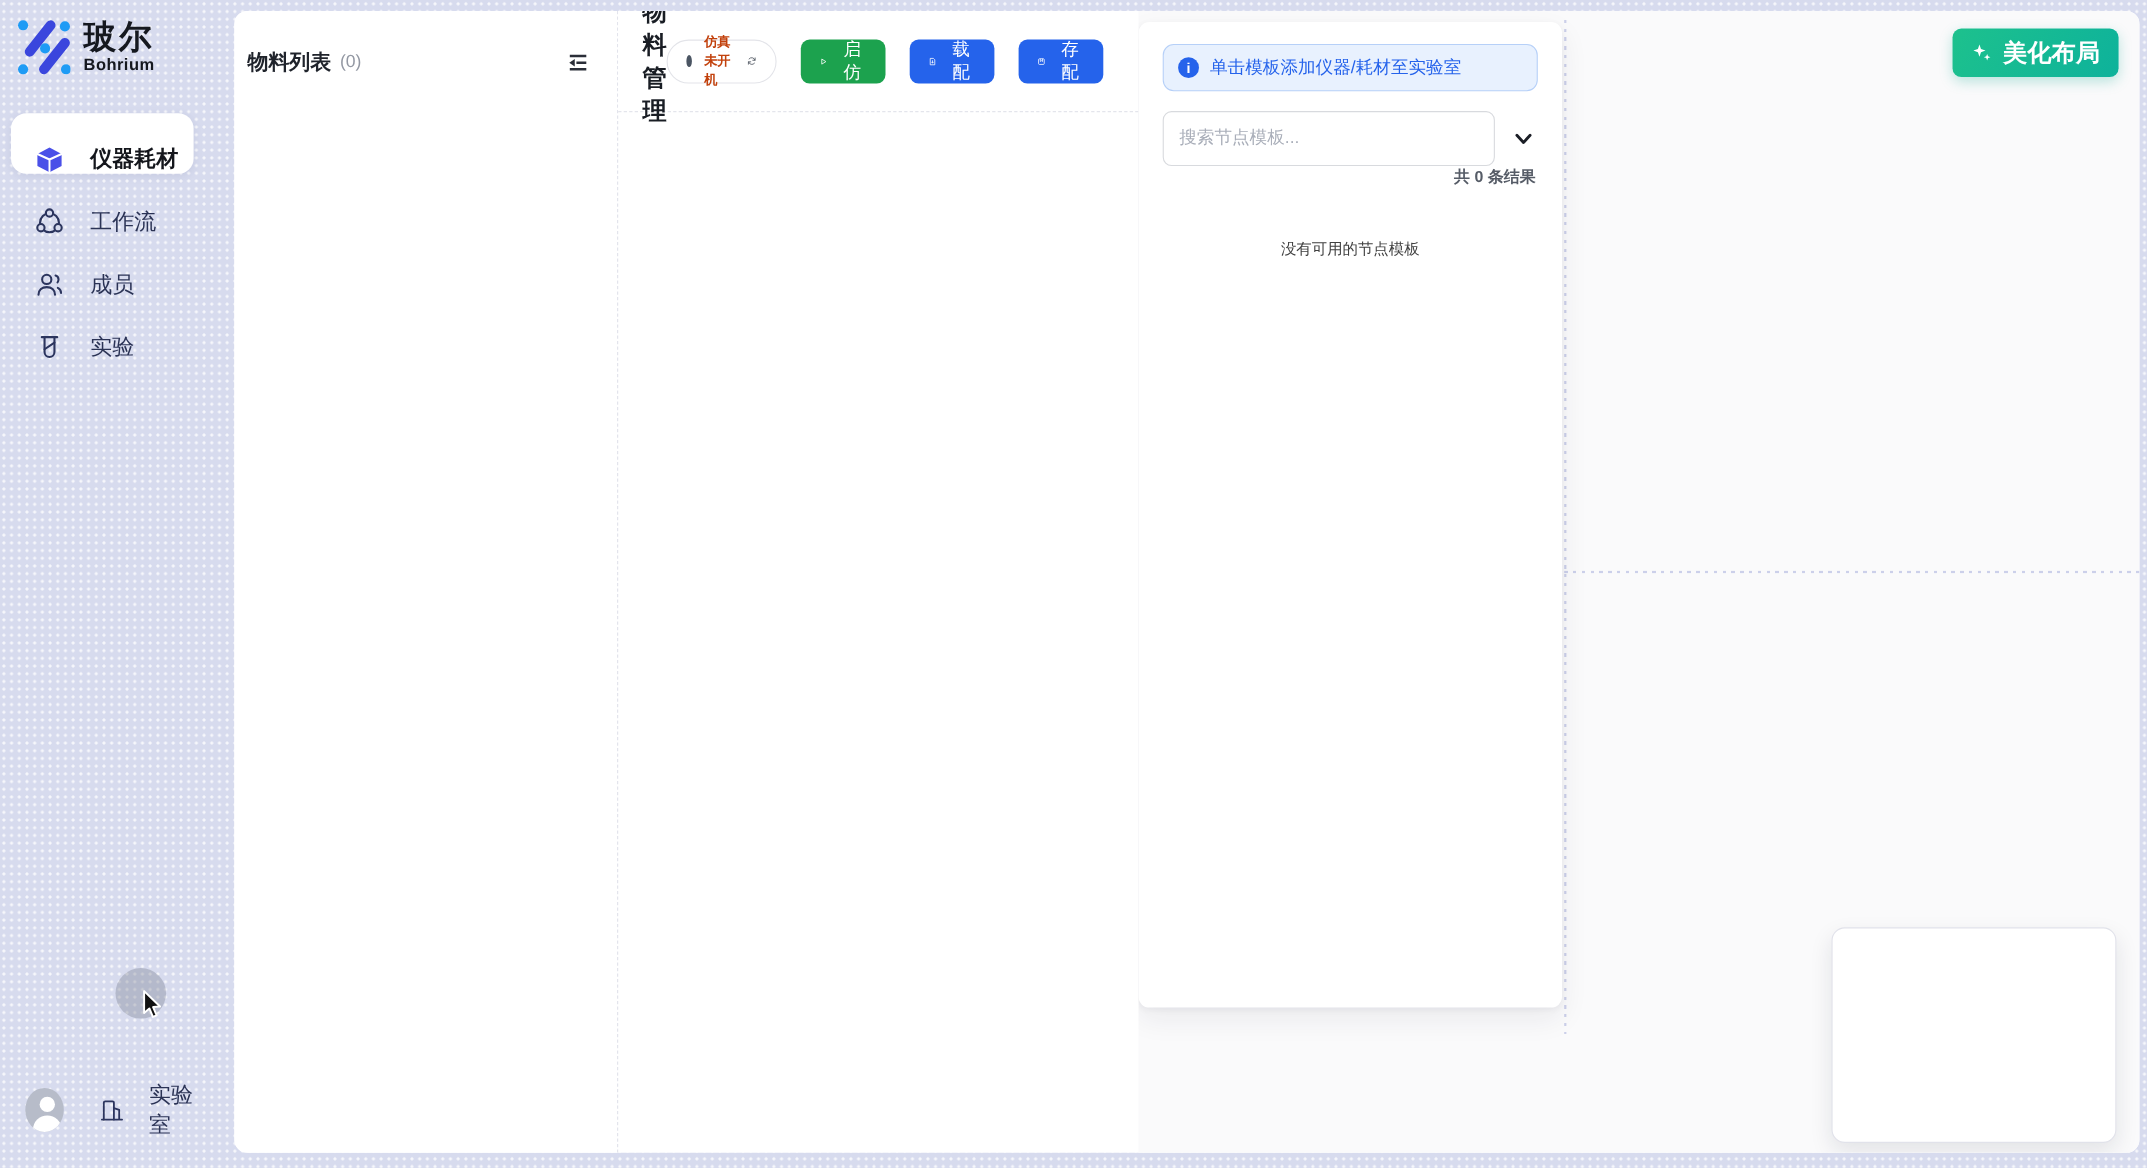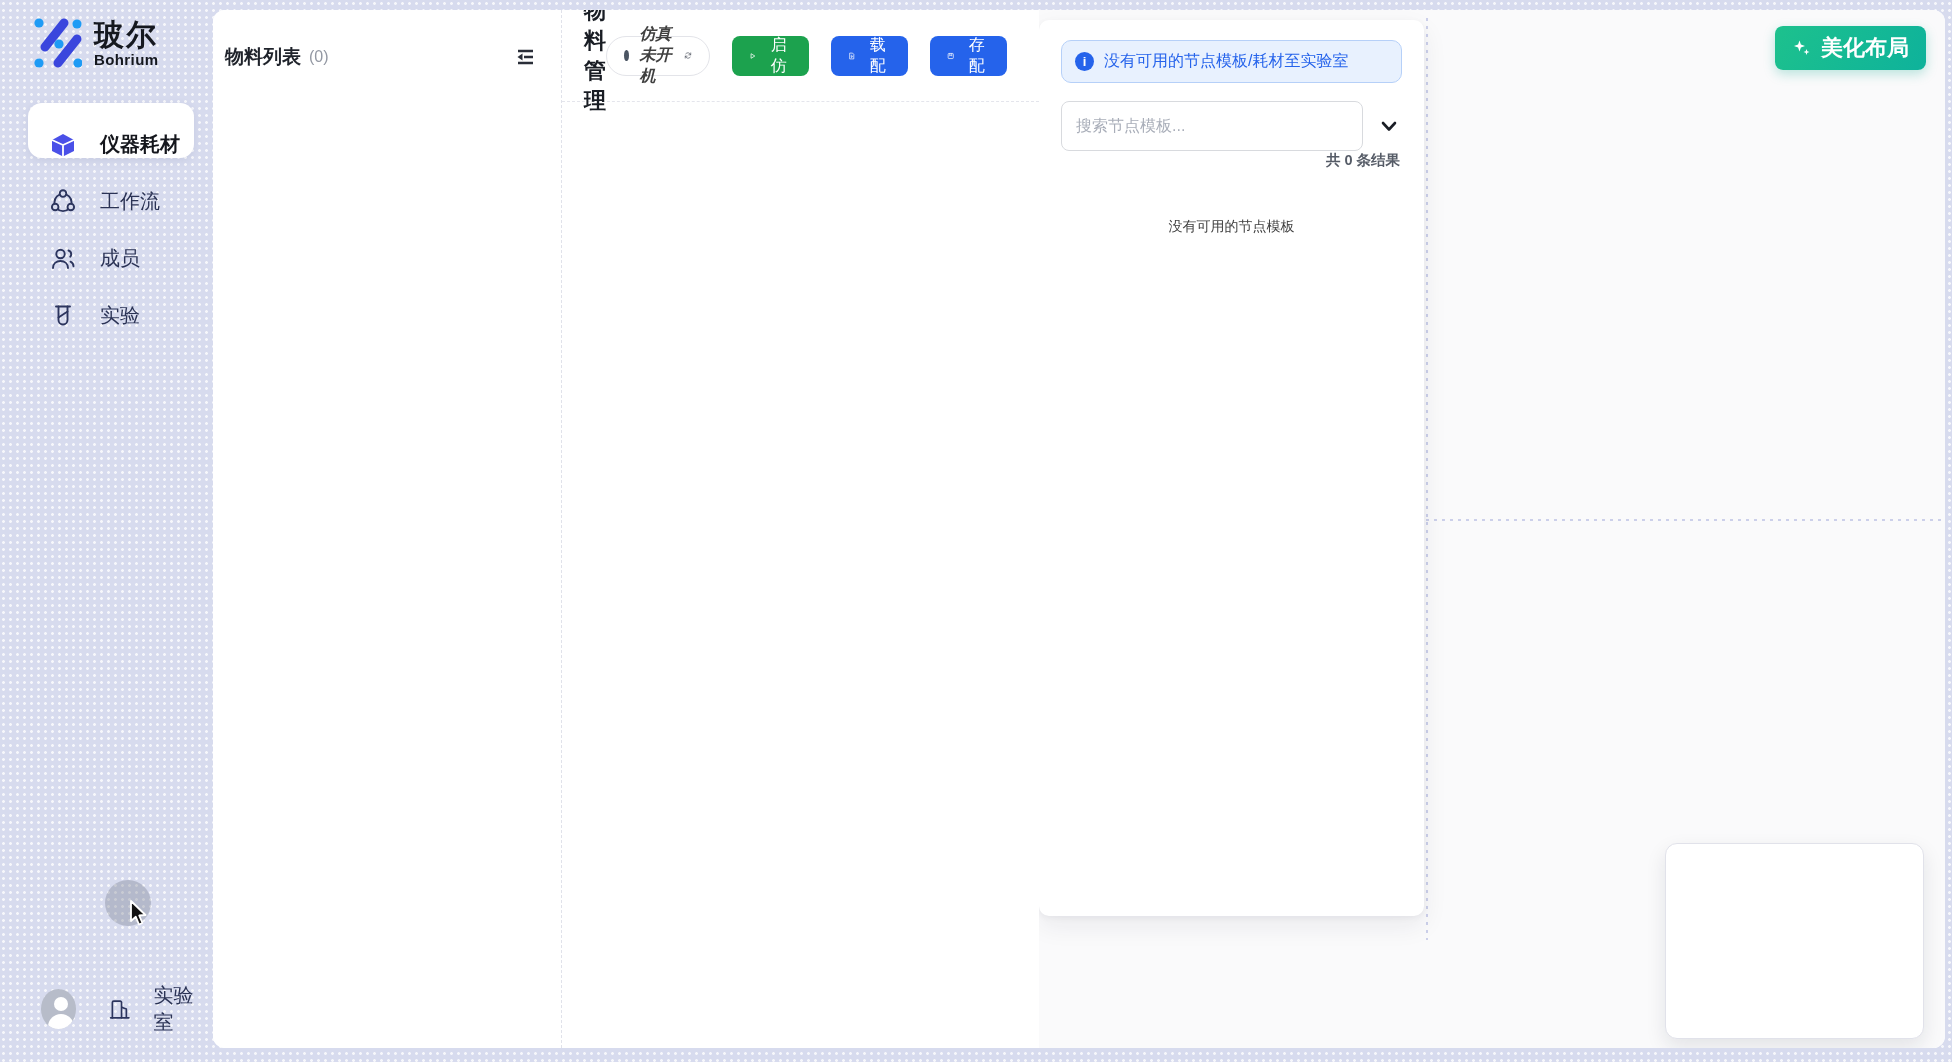--- a/index.html
+++ b/index.html
@@ -7,21 +7,21 @@
   body {
     font-family:"Liberation Sans","DejaVu Sans",sans-serif;
     background-color:#d7dbee;
     background-image:radial-gradient(rgba(255,255,255,.78) 1.1px, rgba(255,255,255,0) 1.7px);
     background-size:7px 7px;
     position:relative;
     color:#1c2027;
   }
 
   
-  .sidebar { position:absolute; left:18px; top:0; width:188px; height:1062px; z-index:3; }
+  .sidebar { position:absolute; left:0; top:0; width:188px; height:1062px; z-index:3; }
   .logo-row { position:absolute; left:16px; top:16px; display:flex; align-items:center; gap:12px; }
   .logo-text .zh { font-size:30px; font-weight:bold; color:#15181f; line-height:32px; letter-spacing:2px; }
   .logo-text .en { font-size:15px; font-weight:bold; color:#15181f; letter-spacing:.4px; }
   .menu { position:absolute; left:10px; right:12px; top:103px; }
   .menu-item { display:flex; align-items:flex-end; gap:24px; height:55px; padding-left:22px; border-radius:14px; margin-bottom:2px; cursor:pointer; }
   .menu-item .mi-label { font-size:20px; color:#2b3355; }
   .menu-item.selected { background:#fff; box-shadow:0 2px 8px rgba(45,55,120,.10); }
   .menu-item.selected .mi-label { color:#14161c; font-weight:bold; }
   .mi-icon { width:26px; height:26px; flex:0 0 26px; }
   .workspace-row { position:absolute; left:23px; bottom:26px; display:flex; align-items:center; }
@@ -41,21 +41,21 @@
   .mp-count { font-size:16px; color:#9398a3; margin-left:8px; }
   .collapse-btn { margin-left:auto; width:24px; height:24px; display:flex; align-items:center; justify-content:center; cursor:pointer; }
 
   
   .main { flex:1; display:flex; flex-direction:row; min-width:0; }
   .main-header { height:92px; flex:0 0 92px; display:flex; align-items:center; padding:0 32px 0 22px; border-bottom:1px dashed #e4e5ec; background:#fff; }
   .page-title { font-size:22px; font-weight:bold; color:#191d24; }
   .header-actions { margin-left:auto; display:flex; align-items:center; gap:22px; }
   .status-pill { height:40px; display:flex; align-items:center; gap:11px; padding:0 17px; border:1px solid #e3e4e9; border-radius:20px; background:#fff; }
   .status-dot { width:11px; height:11px; border-radius:50%; background:#4b5563; }
-  .status-label { font-size:16px; color:#404040; font-weight:bold;font-style:italic; }
+  .status-label { font-size:12px; color:#c2410c; font-weight:bold; }
   .btn { height:40px; display:flex; align-items:center; gap:9px; padding:0 17px; border:none; border-radius:8px; color:#fff; font-size:16px; font-weight:normal; font-family:inherit; cursor:pointer; }
   .btn-green { background:#1ca24e; }
   .btn-blue { background:#2563eb; }
 
   
   .canvas { flex:1; position:relative; background:#fafafb; overflow:hidden; }
   .guide { position:absolute; z-index:1; }
   .guide.v { width:2px; background-image:repeating-linear-gradient(180deg,#ccd0ea 0 3px,transparent 3px 8px); }
   .guide.h { height:2px; background-image:repeating-linear-gradient(90deg,#ccd0ea 0 3px,transparent 3px 8px); }
 
@@ -199,21 +199,21 @@
     </div>
 
     <div class="canvas">
       <div class="guide v" style="left:387px; top:8px; height:922px;"></div>
       <div class="guide h" style="left:387px; top:509px; width:597px;"></div>
       <div class="guide v" style="left:954px; top:321px; height:298px;"></div>
 
       <div class="tpl-panel">
         <div class="hint-banner">
           <span class="info-badge">i</span>
-          <span class="hint-text">没有可用的节点模板/耗材至实验室</span>
+          <span class="hint-text">单击模板添加仪器/耗材至实验室</span>
         </div>
         <div class="search-row">
           <input class="search-input" type="text" placeholder="搜索节点模板..." style="">
           <button class="chevron-btn">
             <svg width="20" height="20" viewBox="0 0 20 20">
               <path d="M4 7 L10 13.5 L16 7" fill="none" stroke="#1b1e26" stroke-width="2.6" stroke-linecap="round" stroke-linejoin="round"></path>
             </svg>
           </button>
         </div>
         <div class="results-count">共 0 条结果</div>

